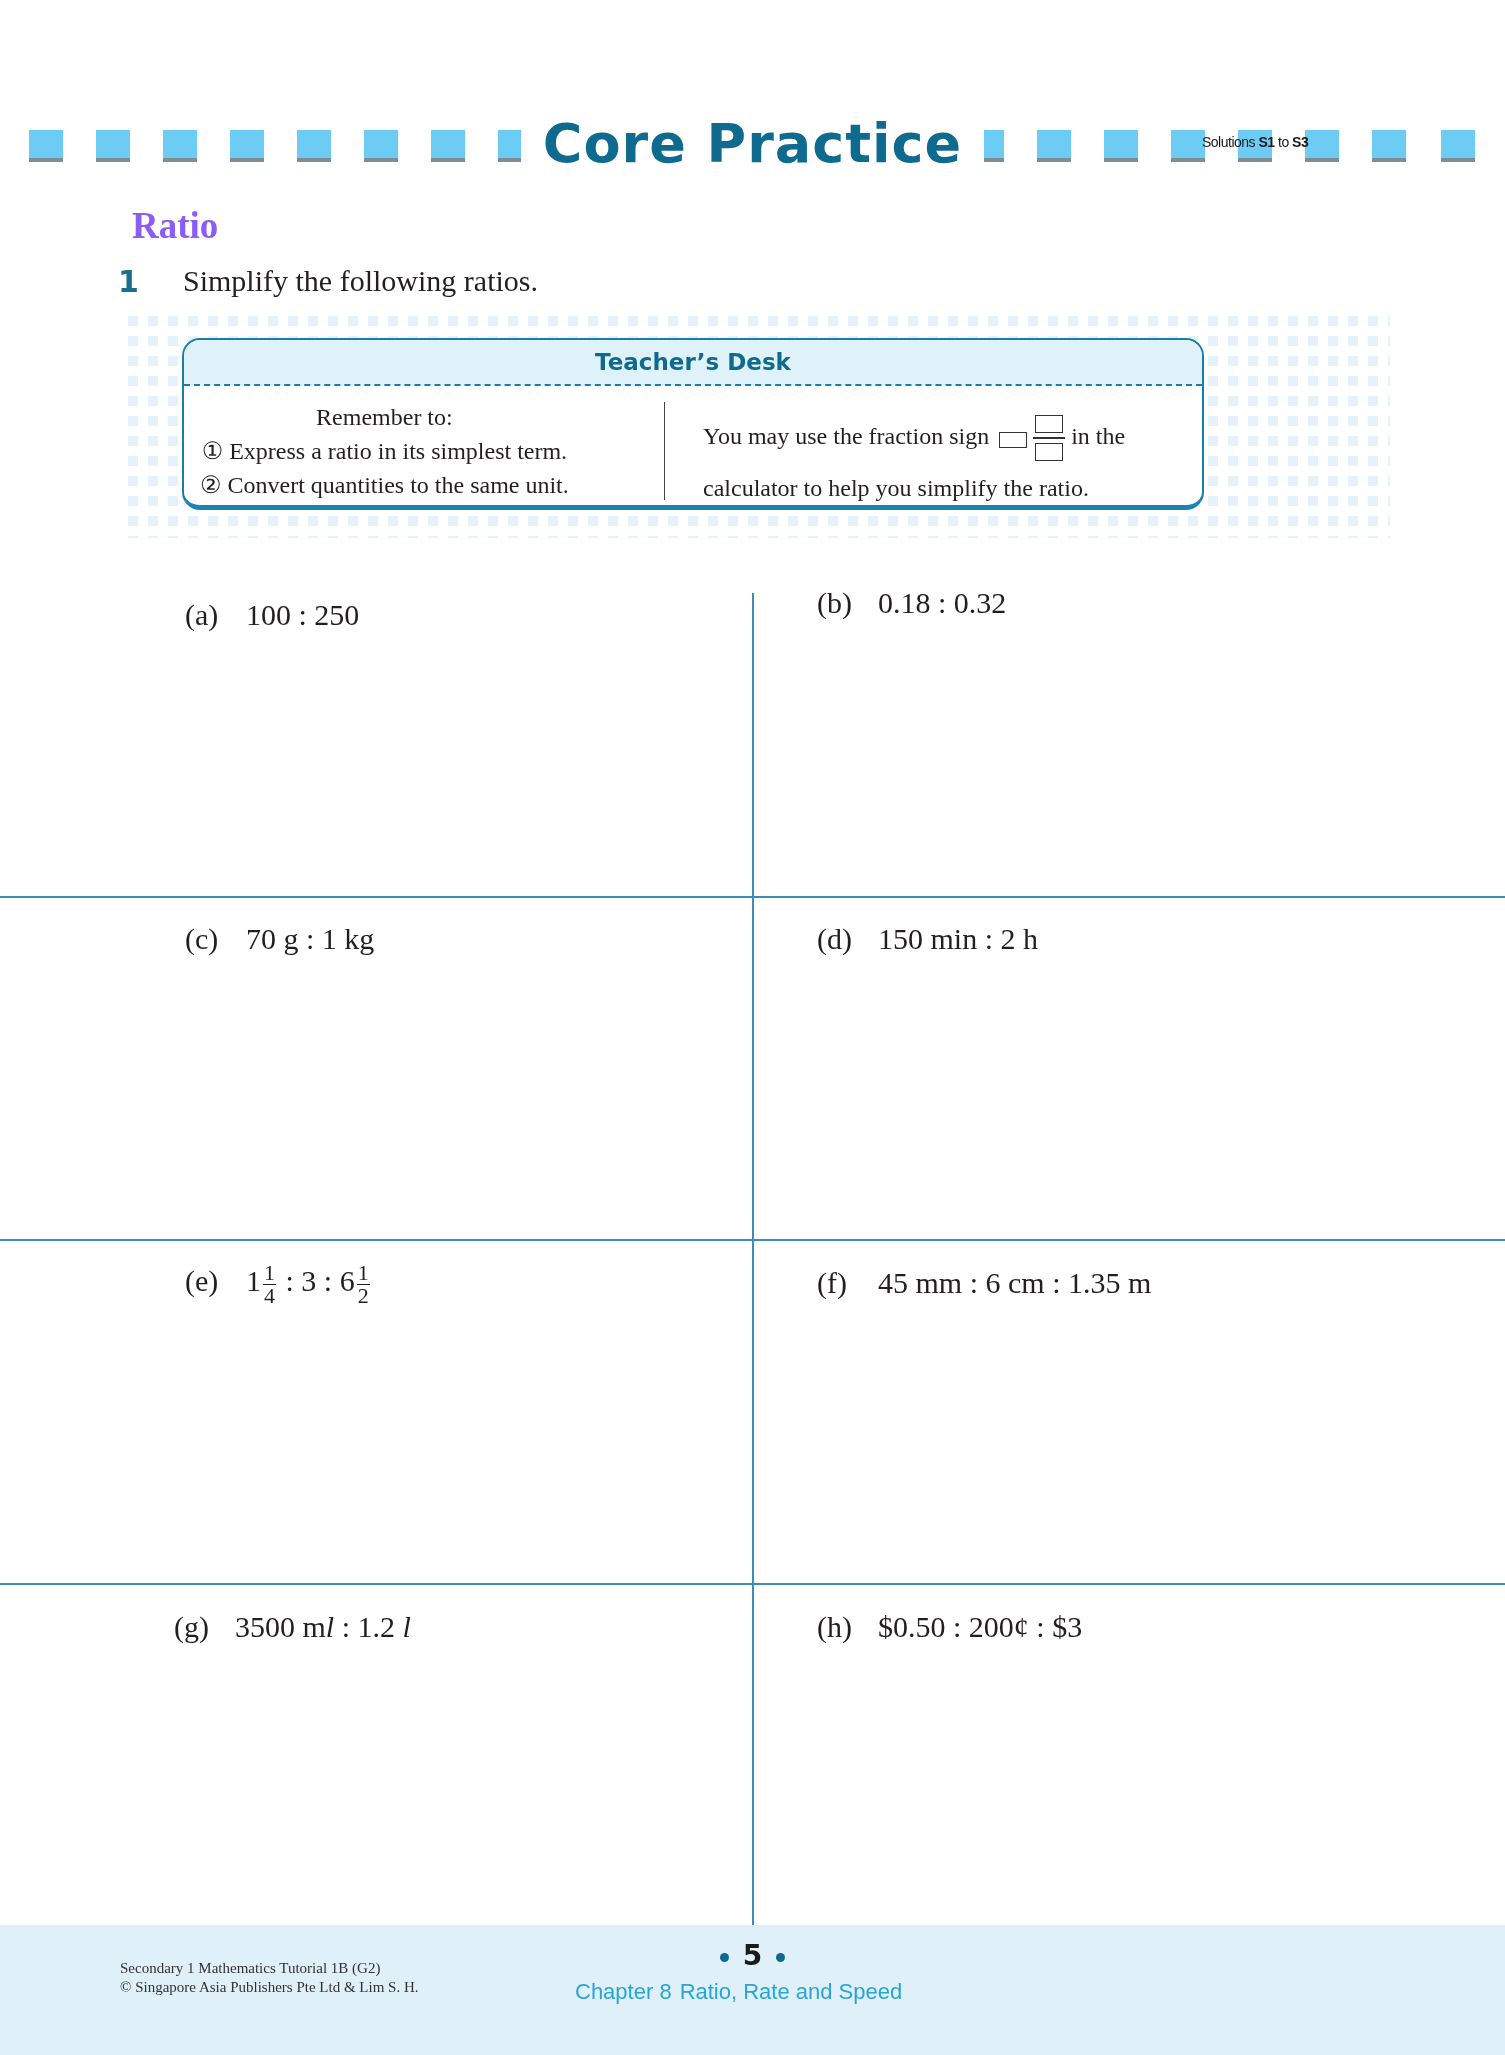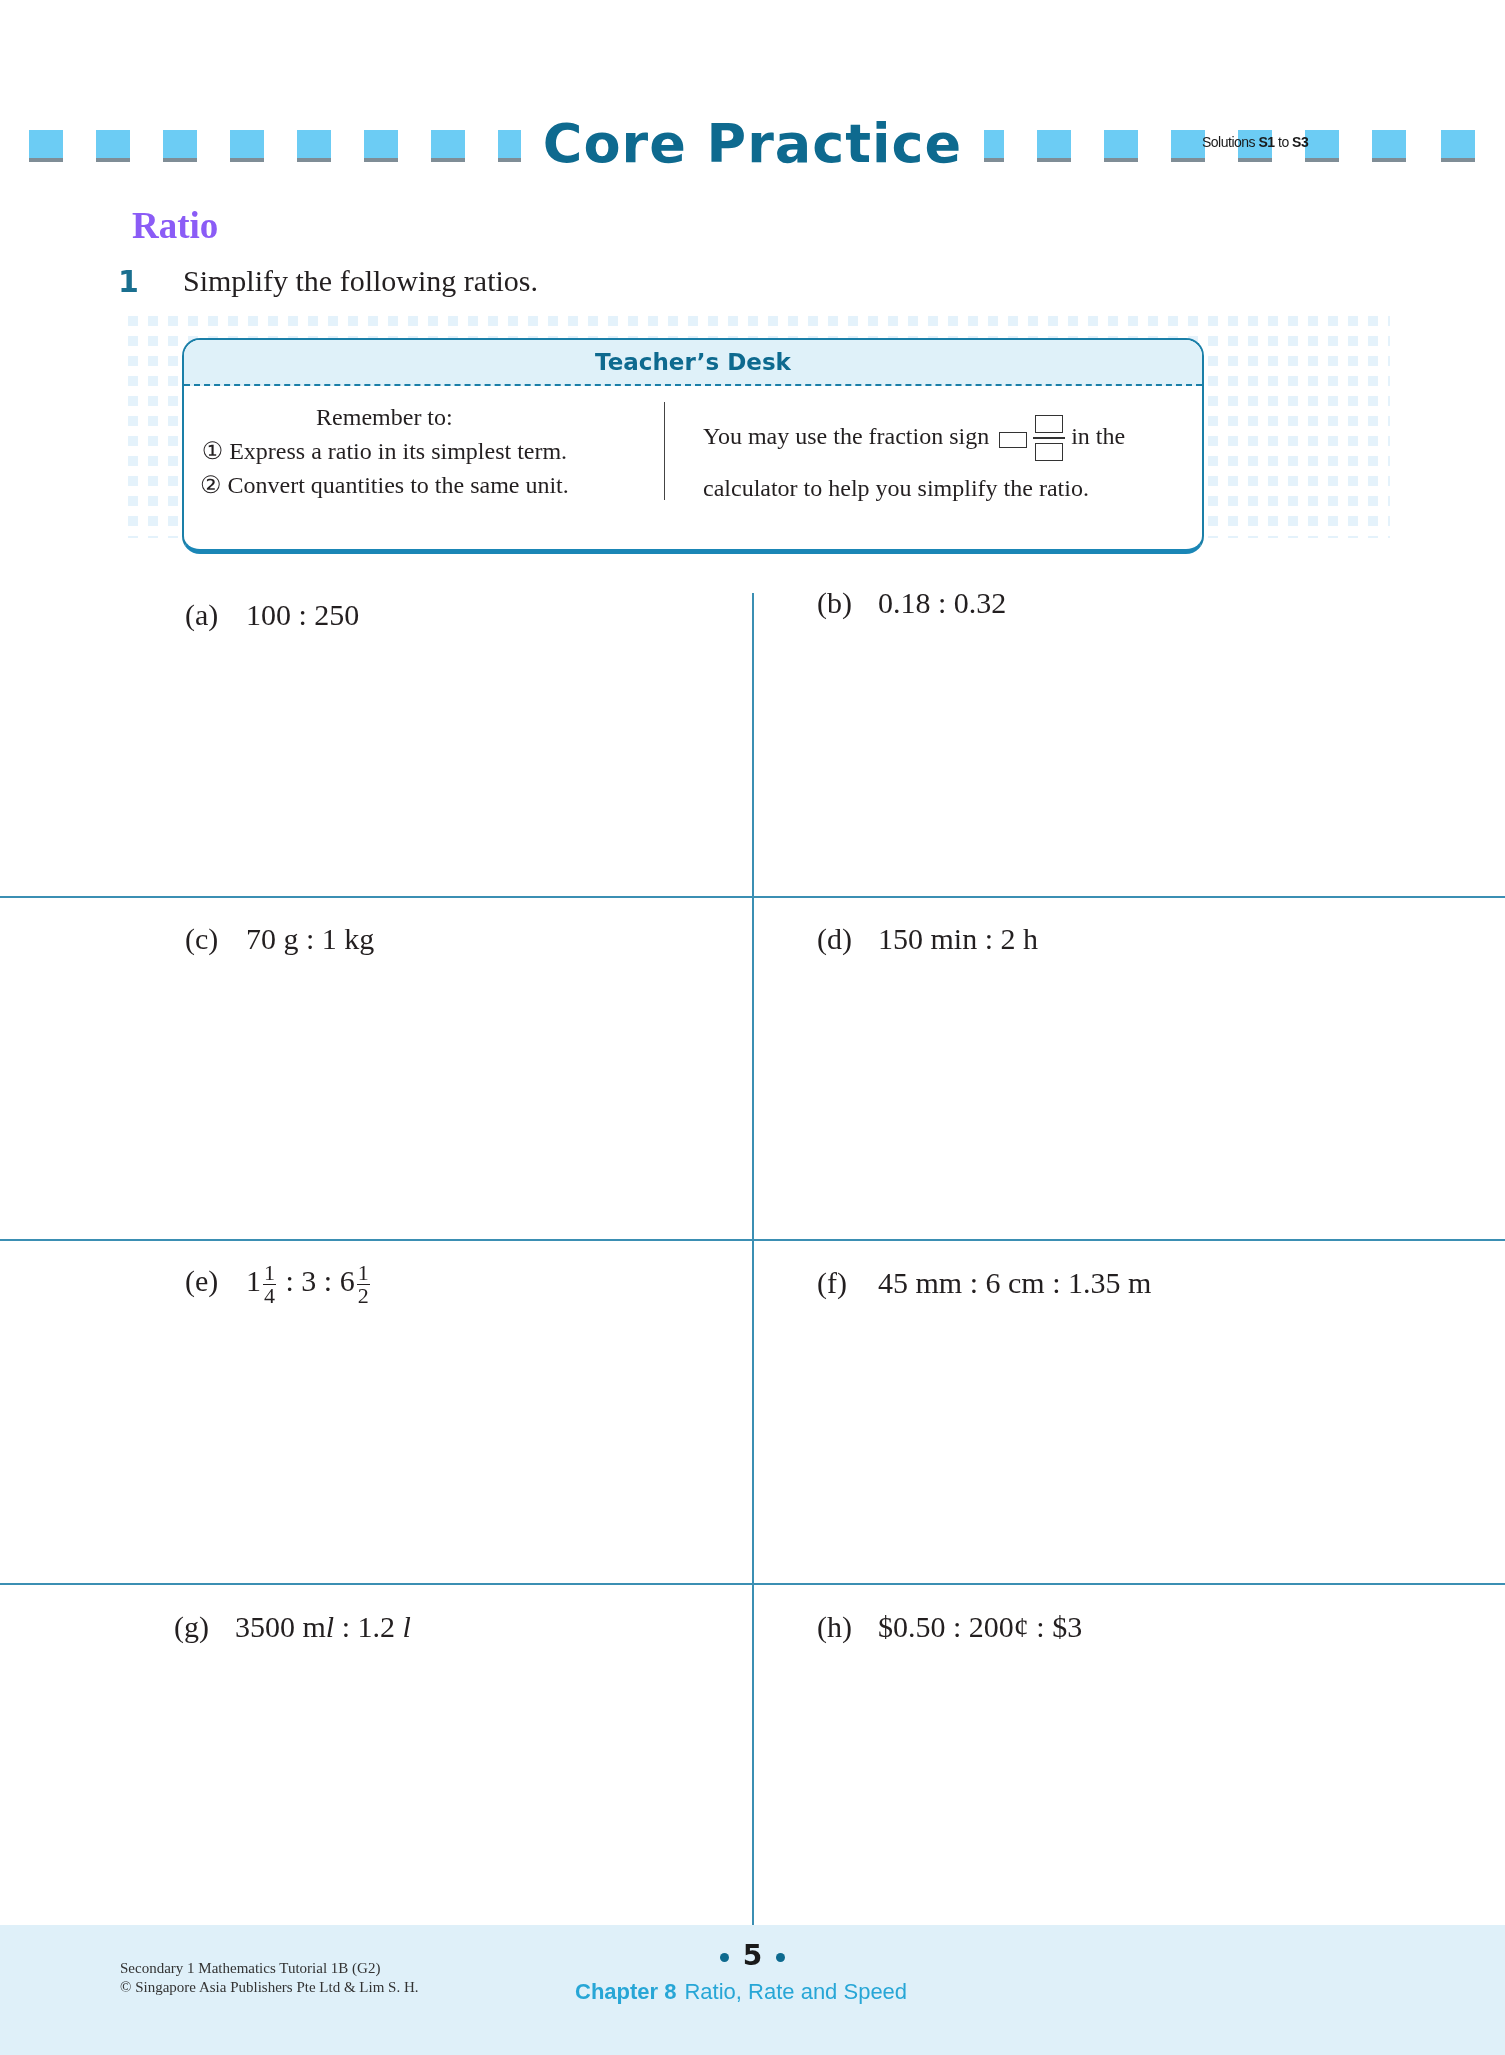--- a/index.html
+++ b/index.html
@@ -45,21 +45,21 @@
       linear-gradient(90deg, #ffffff 10px, transparent 10px),
       linear-gradient(0deg, #ffffff 10px, transparent 10px);
     background-size:20px 20px;
   }
   .dots-fill {
     position:absolute; left:118px; top:316px; width:1272px; height:222px;
     background:#e4f2fb;
     z-index:0;
   }
   .desk {
-    position:absolute; left:182px; top:338px; width:1022px; height:216px;
+    position:absolute; left:182px; top:338px; width:1022px; height:172px;
     border:2px solid #1a7fa8; border-bottom:5px solid #1a86b6;
     border-radius:18px; background:#fff; box-sizing:border-box; overflow:hidden;
     z-index:2;
   }
   .desk-head {
     height:44px; background:#dff1f9; border-bottom:2px dashed #1a7fa8;
     text-align:center; line-height:44px;
     font-family:"DejaVu Sans", sans-serif; font-weight:bold; font-size:23px; color:#0e6a8f;
   }
   .desk-left {
@@ -98,21 +98,21 @@
   .foot-book { position:absolute; left:120px; top:34px; font-size:15px; color:#333; line-height:19px; }
   .page-num {
     position:absolute; left:0; width:1505px; top:14px; text-align:center;
     font-family:"DejaVu Sans", sans-serif; font-weight:bold; font-size:28px; color:#1a1a1a;
   }
   .page-num .dot { display:inline-block; width:9px; height:9px; border-radius:50%; background:#0e6a8f; vertical-align:middle; margin:0 14px; }
   .chapter {
     position:absolute; left:575px; top:54px;
     font-family:"Liberation Sans", sans-serif; font-size:22px; color:#27a6d6;
   }
-  .chapter b { font-weight:bold; margin-right:8px; }
+  .chapter b { font-weight:normal; margin-right:8px; }
 </style>
 </head>
 <body>
 
 <div>
   <div class="sq" style="left:29px"></div>
   <div class="sq" style="left:96px"></div>
   <div class="sq" style="left:163px"></div>
   <div class="sq" style="left:230px"></div>
   <div class="sq" style="left:297px"></div>

